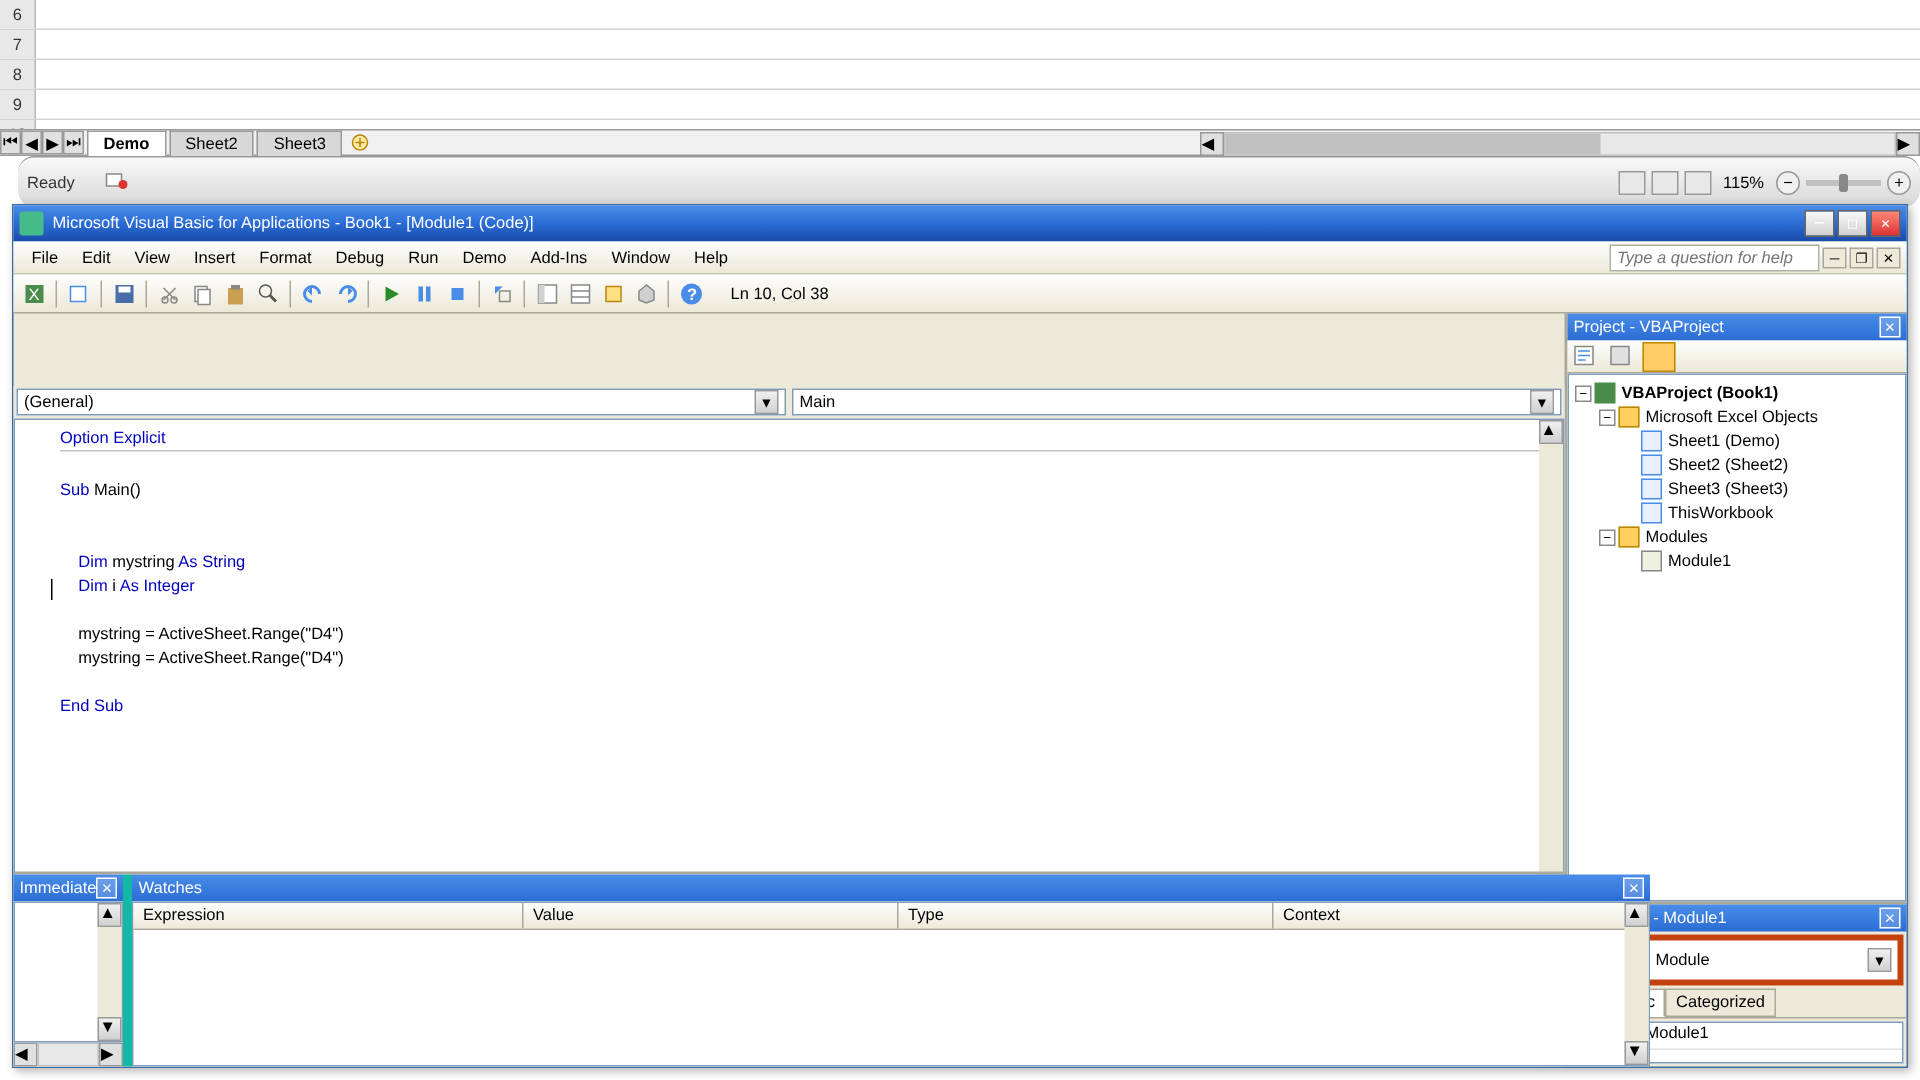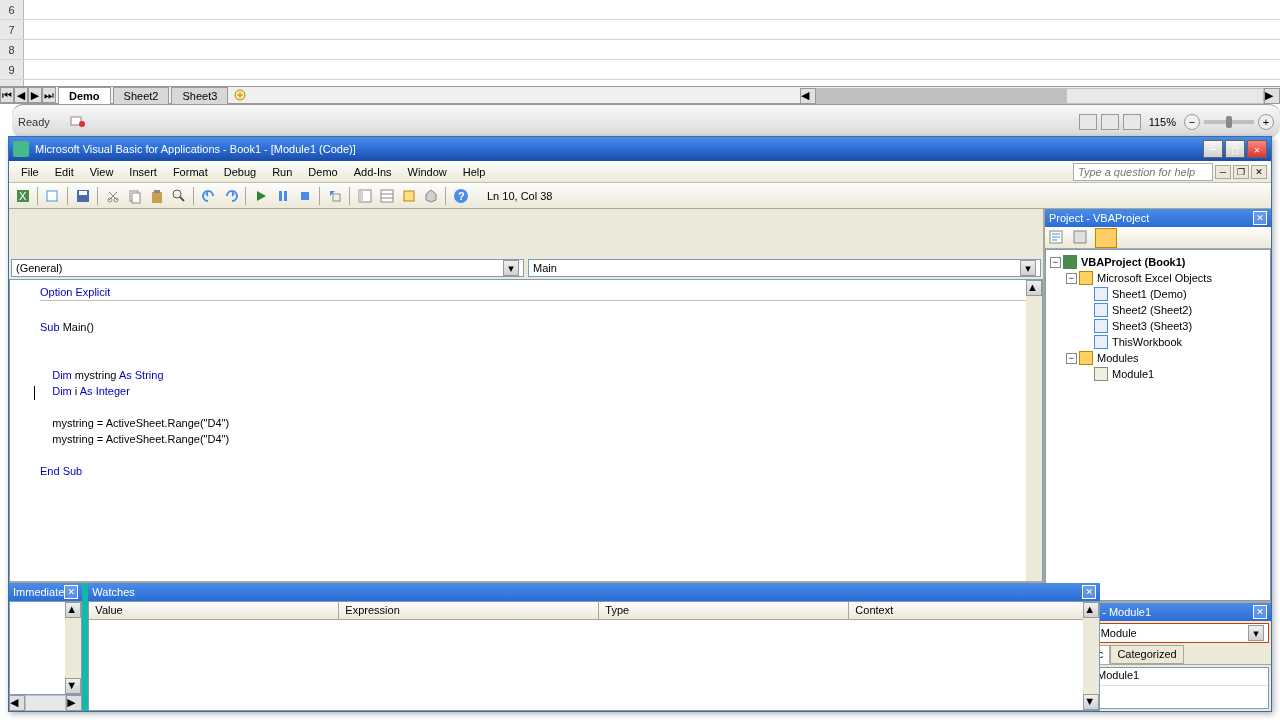--- a/index.html
+++ b/index.html
@@ -87,21 +87,21 @@
 .tree-icon { width: 14px; height: 14px; display: inline-block; }
 .tree-icon.project { background: #4b8b4b; }
 .tree-icon.folder { background: #ffd060; border: 1px solid #b8860b; }
 .tree-icon.sheet { background: #e8f0ff; border: 1px solid #4a8de8; }
 .tree-icon.module { background: #f0f0e0; border: 1px solid #888; }
 .tree-label { padding: 0 2px; }
 .bold { font-weight: bold; }
 
 
 .props-panel { border-top: 2px solid #aca899; display: flex; flex-direction: column; }
-.props-dd { height: 20px; background: #fff; border: 1px solid #c2410c; margin: 2px; display: flex; align-items: center; padding: 0 4px; }
+.props-dd { height: 34px; background: #fff; border: 4px solid #c2410c; margin: 2px; display: flex; align-items: center; padding: 0 4px; }
 .props-tabs { display: flex; height: 20px; border-bottom: 1px solid #aca899; }
 .props-tab { padding: 2px 6px; border: 1px solid #aca899; background: #ece9d8; cursor: pointer; }
 .props-tab.active { background: #fff; border-bottom: 1px solid #fff; }
 .props-grid { flex: 1; background: #fff; border: 1px solid #7f9db9; margin: 2px; }
 .props-row { display: flex; height: 18px; border-bottom: 1px solid #e0e0e0; }
 .props-key { width: 45px; background: #316ac5; color: #fff; padding: 1px 4px; border-right: 1px solid #c0c0c0; }
 .props-val { flex: 1; padding: 1px 4px; }
 
 
 .bottom-panels { position: absolute; left: 0; right: 0; bottom: 0; height: 130px; display: flex; border-top: 2px solid #aca899; }
@@ -385,22 +385,22 @@
             <div class="hscroll-btn">▶</div>
           </div>
         </div>
         <div class="watches-panel">
           <div class="panel-header">
             <span>Watches</span>
             <div class="panel-close">✕</div>
           </div>
           <div class="panel-body">
             <div class="watches-hdr" id="watches-hdr">
+                <div class="watches-col" style="width: 260px;">Expression</div>
                 <div class="watches-col" style="width: 250px;">Value</div>
-                <div class="watches-col" style="width: 260px;">Expression</div>
                 <div class="watches-col" style="width: 250px;">Type</div>
                 <div class="watches-col" style="width: 250px;">Context</div>
               </div>
             <div class="vscroll">
               <div class="vscroll-btn">▲</div>
                 <div style="position:absolute;bottom:0">
                   <div class="vscroll-btn">▼</div>
                 </div>
             </div>
           </div>

